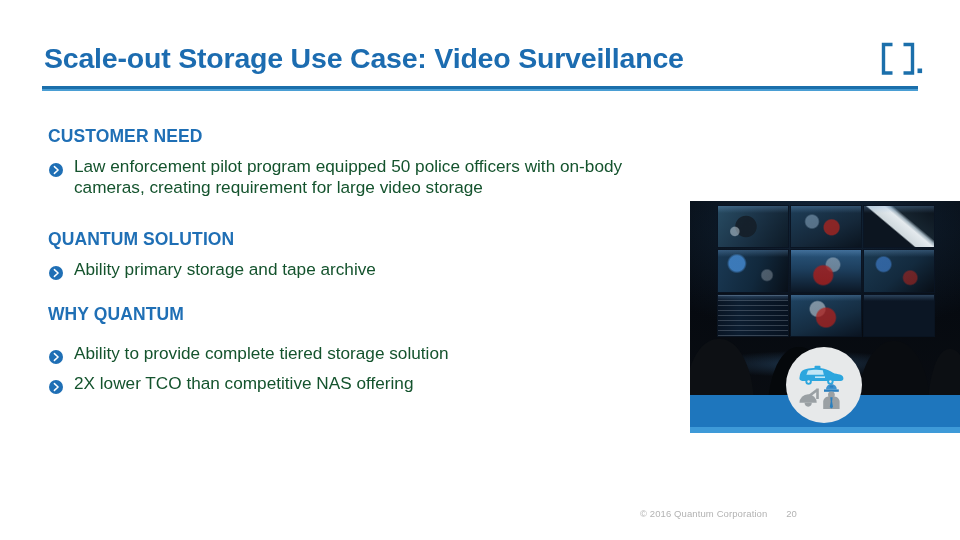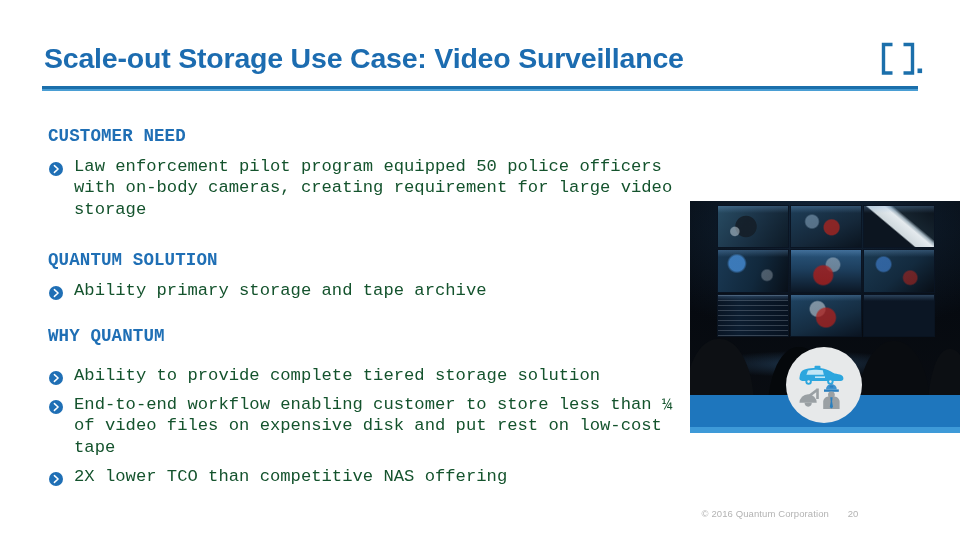--- a/index.html
+++ b/index.html
@@ -64,21 +64,21 @@
   }
 
   
   #content {
     position: absolute;
     left: 48px;
     top: 126px;
     width: 630px;
   }
 
-  .section { margin-bottom: 0; font-family: Liberation Mono, monospace; }
+  .section { margin-bottom: 0; }
 
   .section-heading {
     font-size: 17.5px;
     font-weight: bold;
     color: #1f6fb5;
     letter-spacing: 0.1px;
     line-height: 1.15;
   }
 
   .bullet-list { list-style: none; }
@@ -239,21 +239,21 @@
     background: #e7e9ea;
   }
   #icon-badge svg { display: block; }
 
   
   #footer {
     position: absolute;
     left: 640px;
     top: 508px;
     width: 280px;
-    text-align: center;
+    text-align: left;
     font-size: 9.5px;
     color: #b3b3b3;
     letter-spacing: 0.1px;
   }
   #footer .copyright { margin-right: 16px; }
   #footer .page-number { }
 </style>
 </head>
 <body>
 
@@ -316,29 +316,20 @@
         <div class="bullet-row">
           <span class="bullet-marker">
             <svg viewBox="0 0 14 14" width="14" height="14" aria-hidden="true">
               <circle cx="7" cy="7" r="7" fill="#1f6fb5"></circle>
               <path d="M5.4 3.6 L9.1 7 L5.4 10.4" fill="none" stroke="#ffffff" stroke-width="1.5" stroke-linecap="round" stroke-linejoin="round"></path>
             </svg>
           </span>
           <span class="bullet-text">Ability to provide complete tiered storage solution</span>
         </div>
 
-        <div class="bullet-row">
-          <span class="bullet-marker">
-            <svg viewBox="0 0 14 14" width="14" height="14" aria-hidden="true">
-              <circle cx="7" cy="7" r="7" fill="#1f6fb5"></circle>
-              <path d="M5.4 3.6 L9.1 7 L5.4 10.4" fill="none" stroke="#ffffff" stroke-width="1.5" stroke-linecap="round" stroke-linejoin="round"></path>
-            </svg>
-          </span>
-          <span class="bullet-text">End-to-end workflow enabling customer to store less than ¼ of video files on expensive disk and put rest on low-cost tape</span>
-        </div>
 
         <div class="bullet-row">
           <span class="bullet-marker">
             <svg viewBox="0 0 14 14" width="14" height="14" aria-hidden="true">
               <circle cx="7" cy="7" r="7" fill="#1f6fb5"></circle>
               <path d="M5.4 3.6 L9.1 7 L5.4 10.4" fill="none" stroke="#ffffff" stroke-width="1.5" stroke-linecap="round" stroke-linejoin="round"></path>
             </svg>
           </span>
           <span class="bullet-text">2X lower TCO than competitive NAS offering</span>
         </div>

